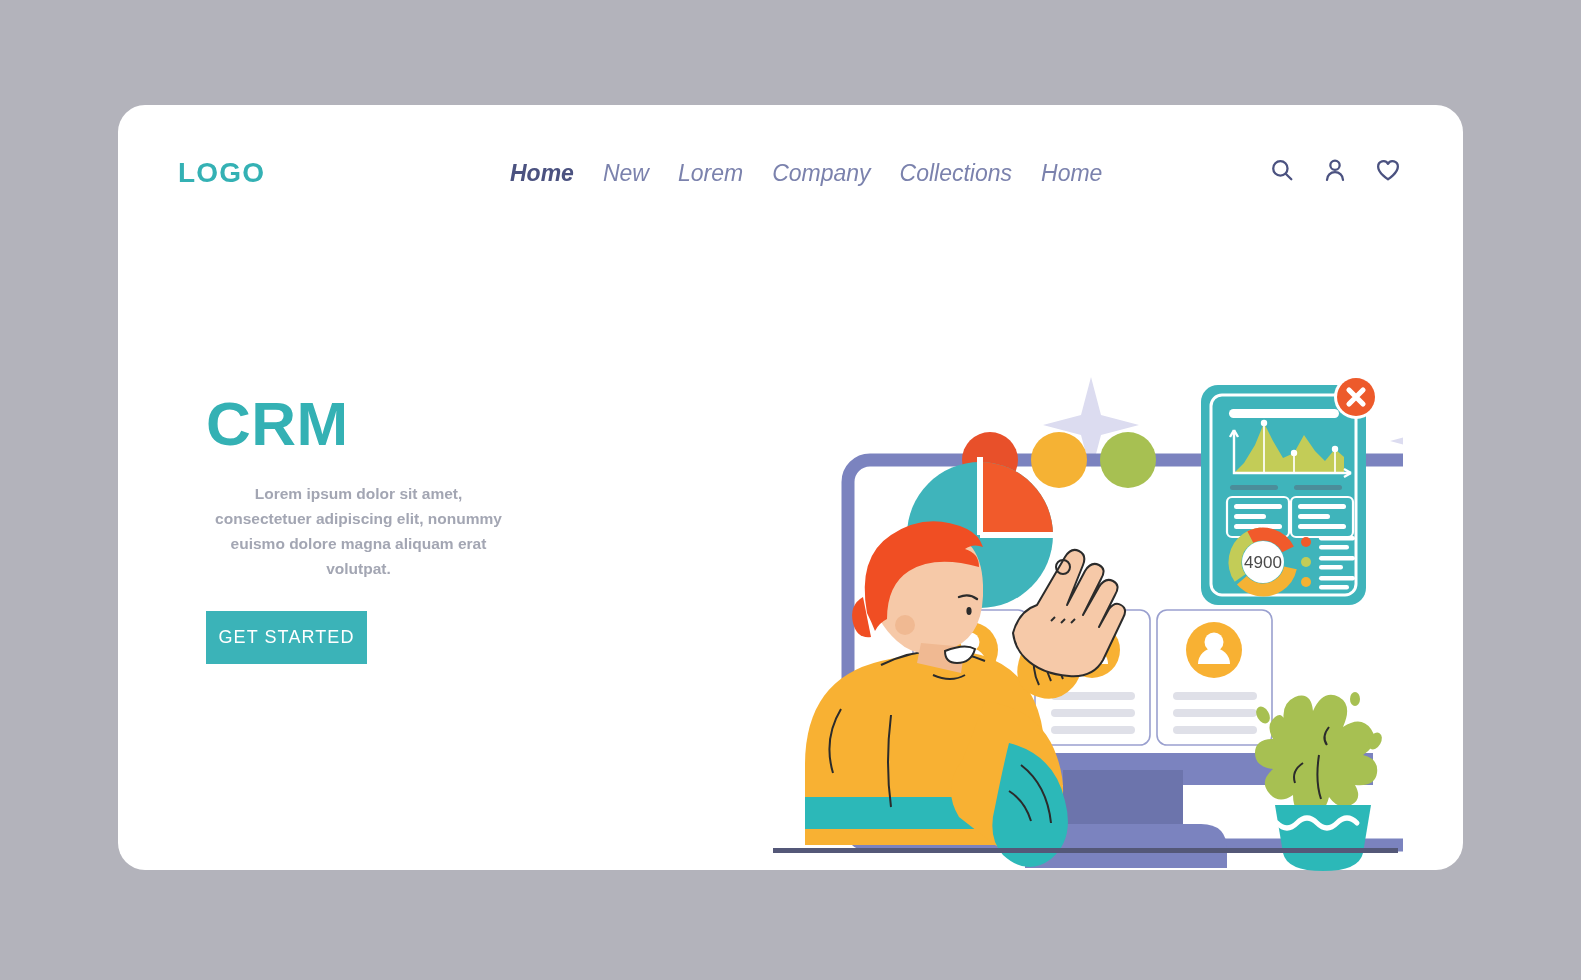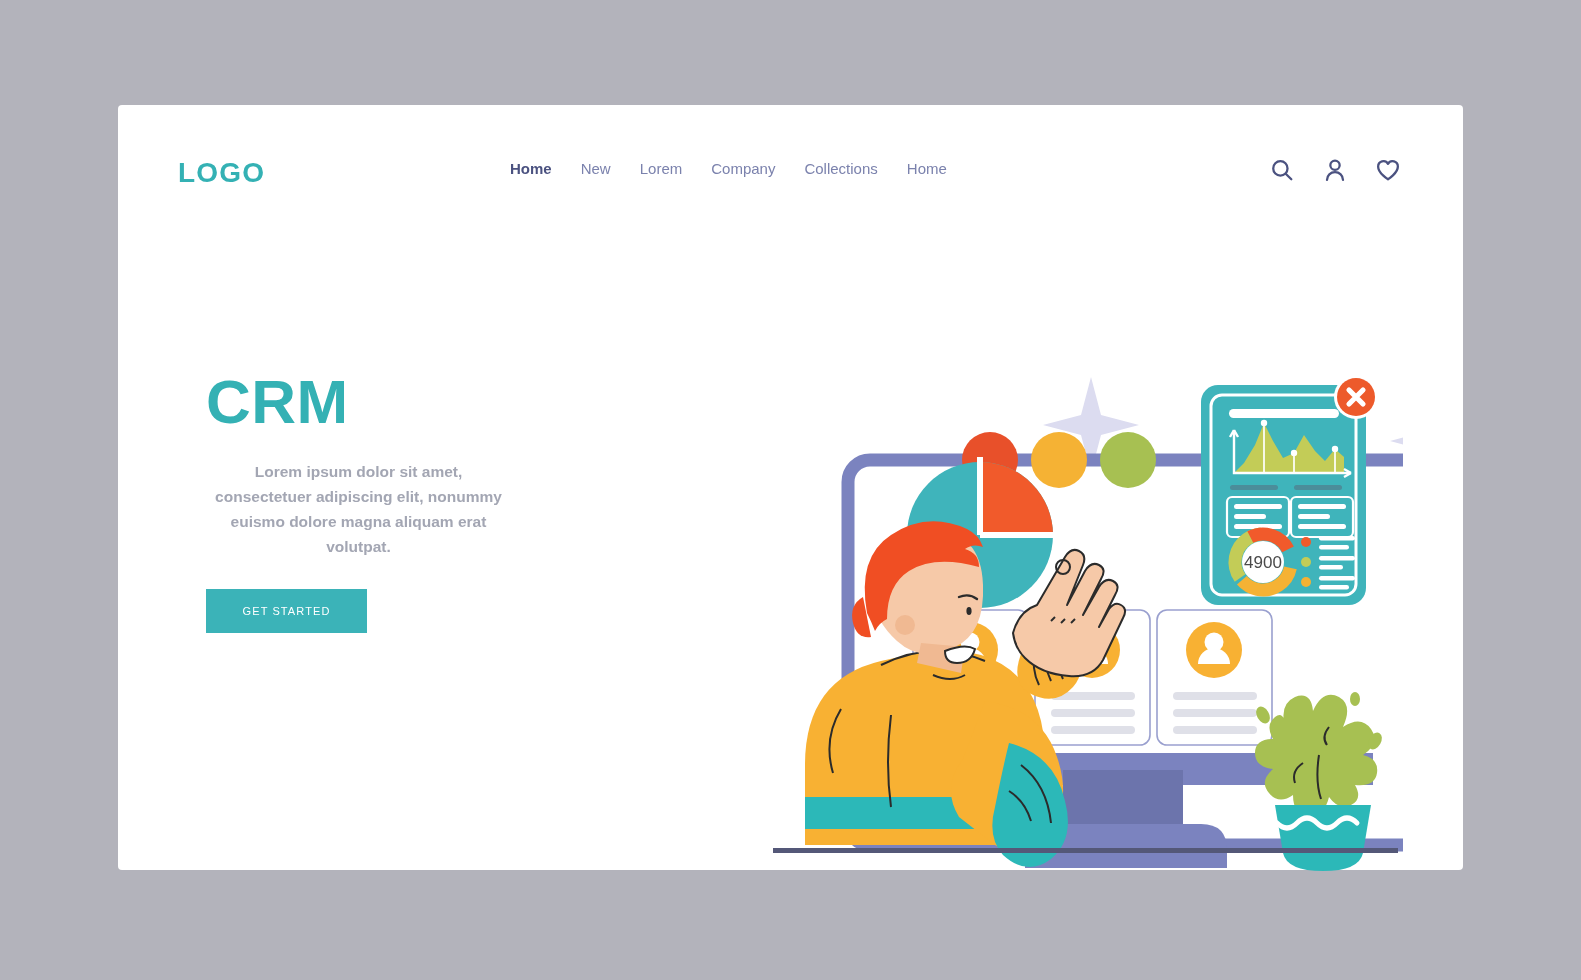--- a/index.html
+++ b/index.html
@@ -12,69 +12,70 @@
   #page {
     position: relative;
     width: 1581px; height: 980px;
     background: #b3b3bb;
   }
   .card {
     position: absolute;
     left: 118px; top: 105px;
     width: 1345px; height: 765px;
     background: #ffffff;
-    border-radius: 4px;
+    border-radius: 27px;
   }
 
   
   .logo {
     position: absolute; left: 60px; top: 52px;
     font-size: 28px; font-weight: bold;
     letter-spacing: 1.2px;
     color: #34b1b4;
   }
   .nav {
     position: absolute; left: 392px; top: 55px;
     display: flex; align-items: baseline; gap: 29px;
   }
   .nav-item {
-    font-size: 15px;
+    font-size: 23px;
     color: #7b82ad;
     white-space: nowrap;
+    font-style: italic;
   }
   .nav-item.active { color: #4b5280; font-weight: bold; }
 
   .header-icons {
     position: absolute; right: 62px; top: 52px;
     display: flex; align-items: center; gap: 27px;
   }
   .hicon { width: 26px; height: 26px; display: block; color: #4b5280; }
 
   
-  .hero { position: absolute; left: 88px; top: 266px; width: 420px; }
+  .hero { position: absolute; left: 88px; top: 288px; width: 420px; }
   .hero-title {
     font-size: 62px; font-weight: bold; color: #34b1b4;
     letter-spacing: 0.5px; line-height: 1;
   }
   .hero-text {
     margin-top: 26px;
     font-size: 15.5px; font-weight: bold;
     line-height: 1.62;
     color: #a3a6b3;
     width: 305px;
     text-align: center;
   }
   .cta {
     margin-top: 30px;
     display: inline-block;
     background: #3bb3b8;
     color: #ffffff;
     border: none;
     font-family: inherit;
-    font-size: 11px;
+    font-size: 18px;
     letter-spacing: 1.1px;
     padding: 16px 0;
     width: 161px;
     text-align: center;
     cursor: pointer;
   }
 
   
   .illo { position: absolute; left: 645px; top: 140px; width: 640px; height: 630px; text-decoration: underline; }
   .illo svg { display: block; width: 640px; height: 630px; }

